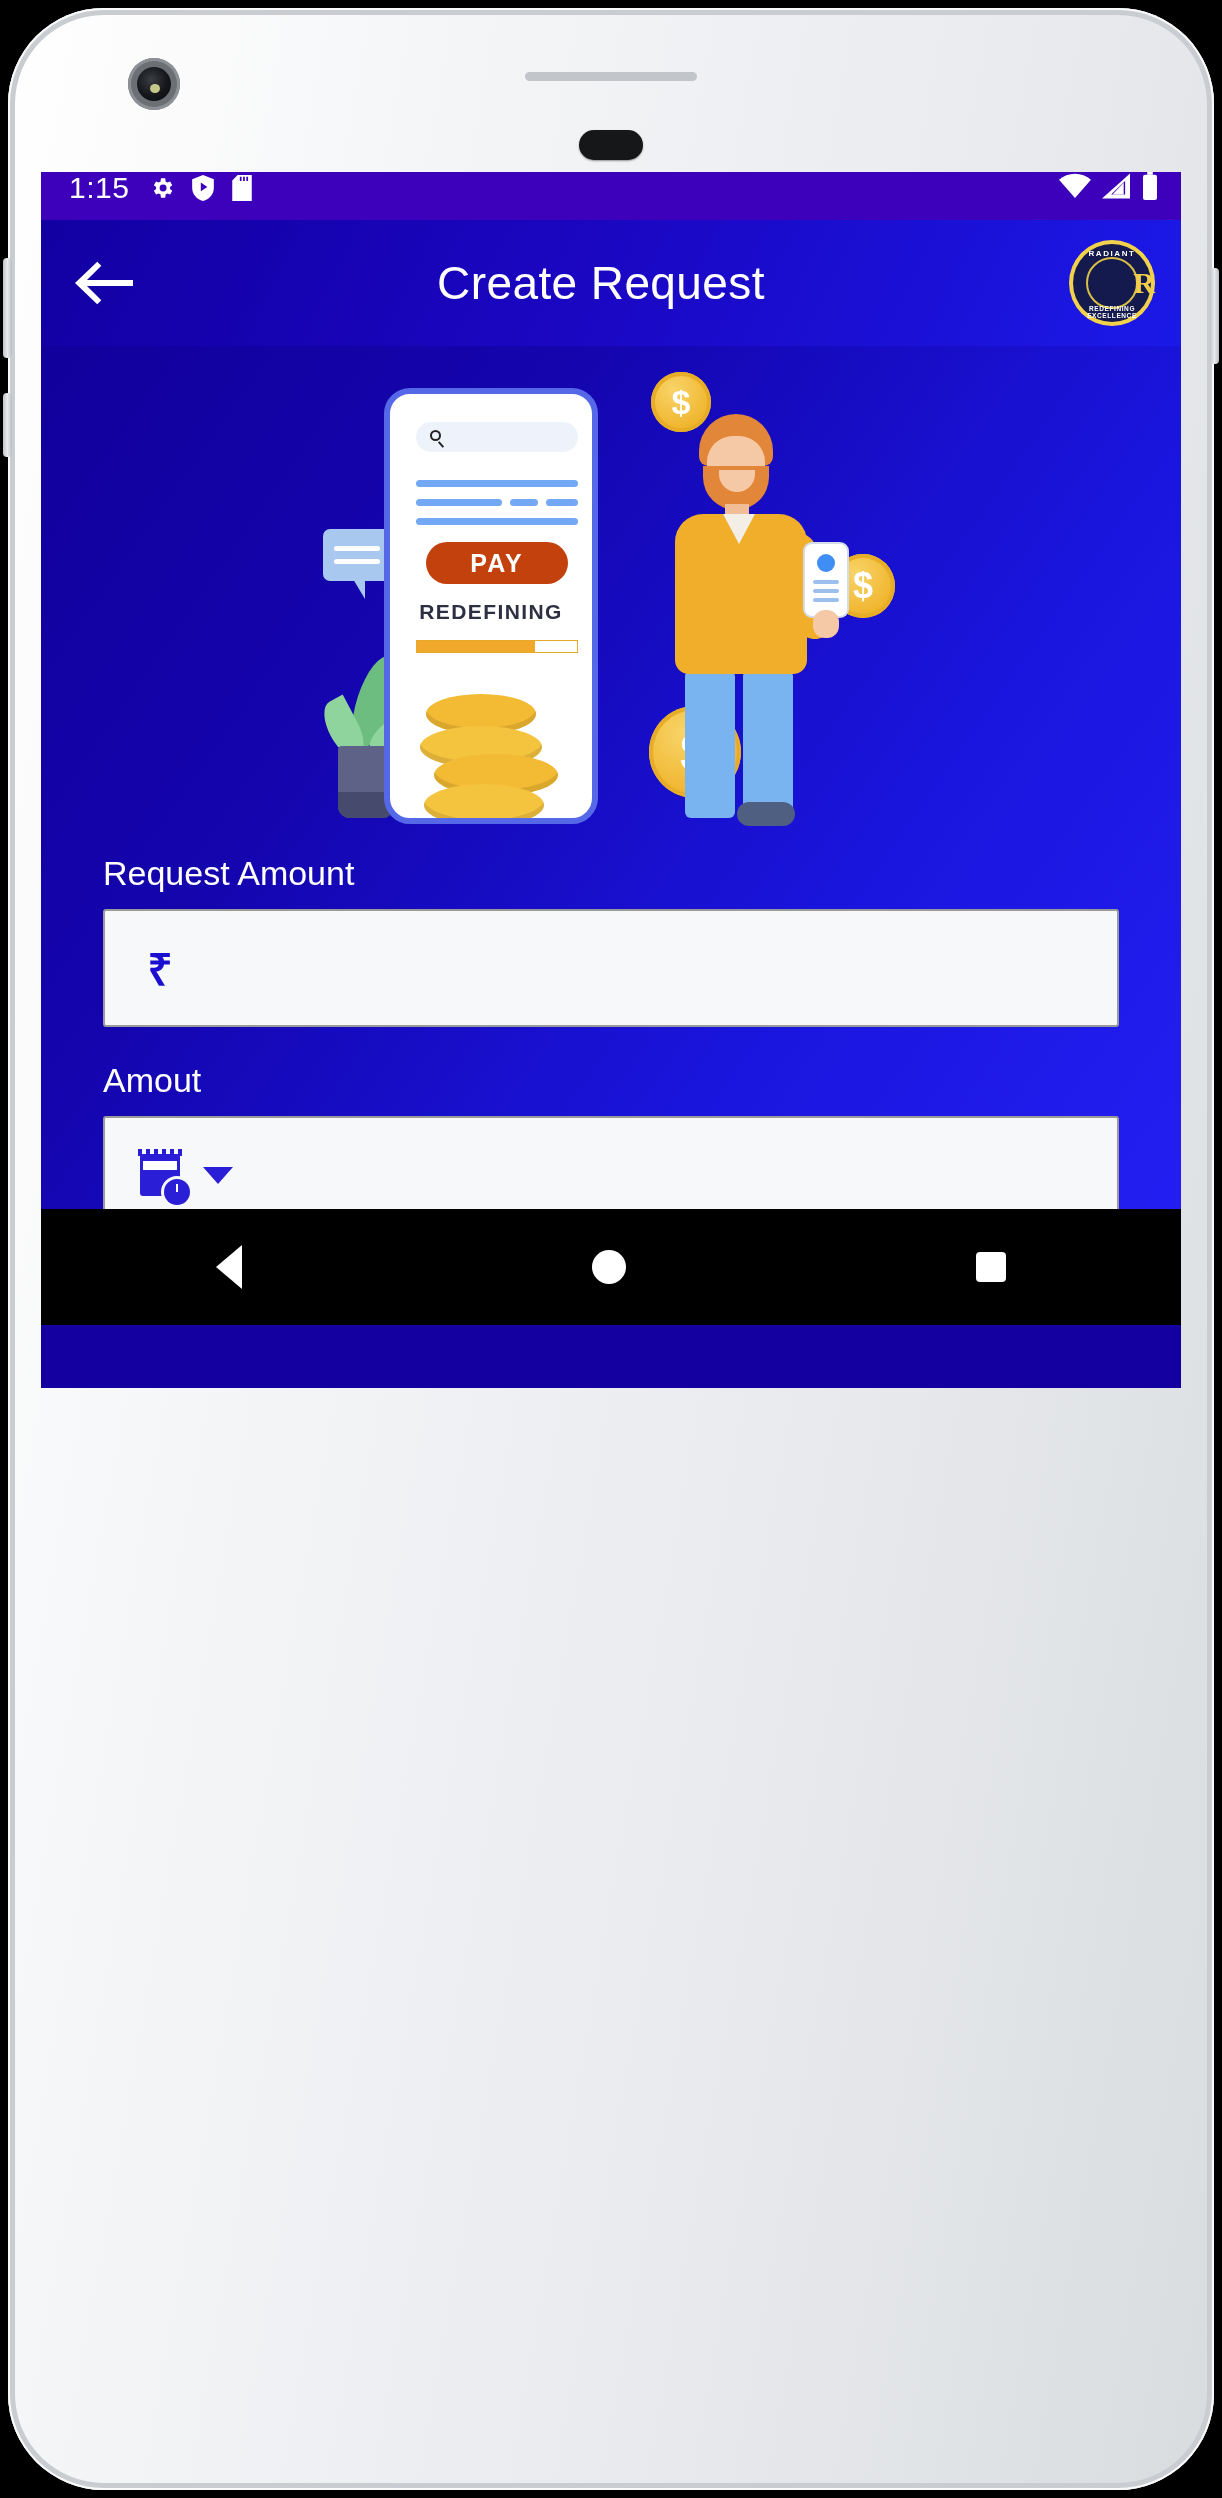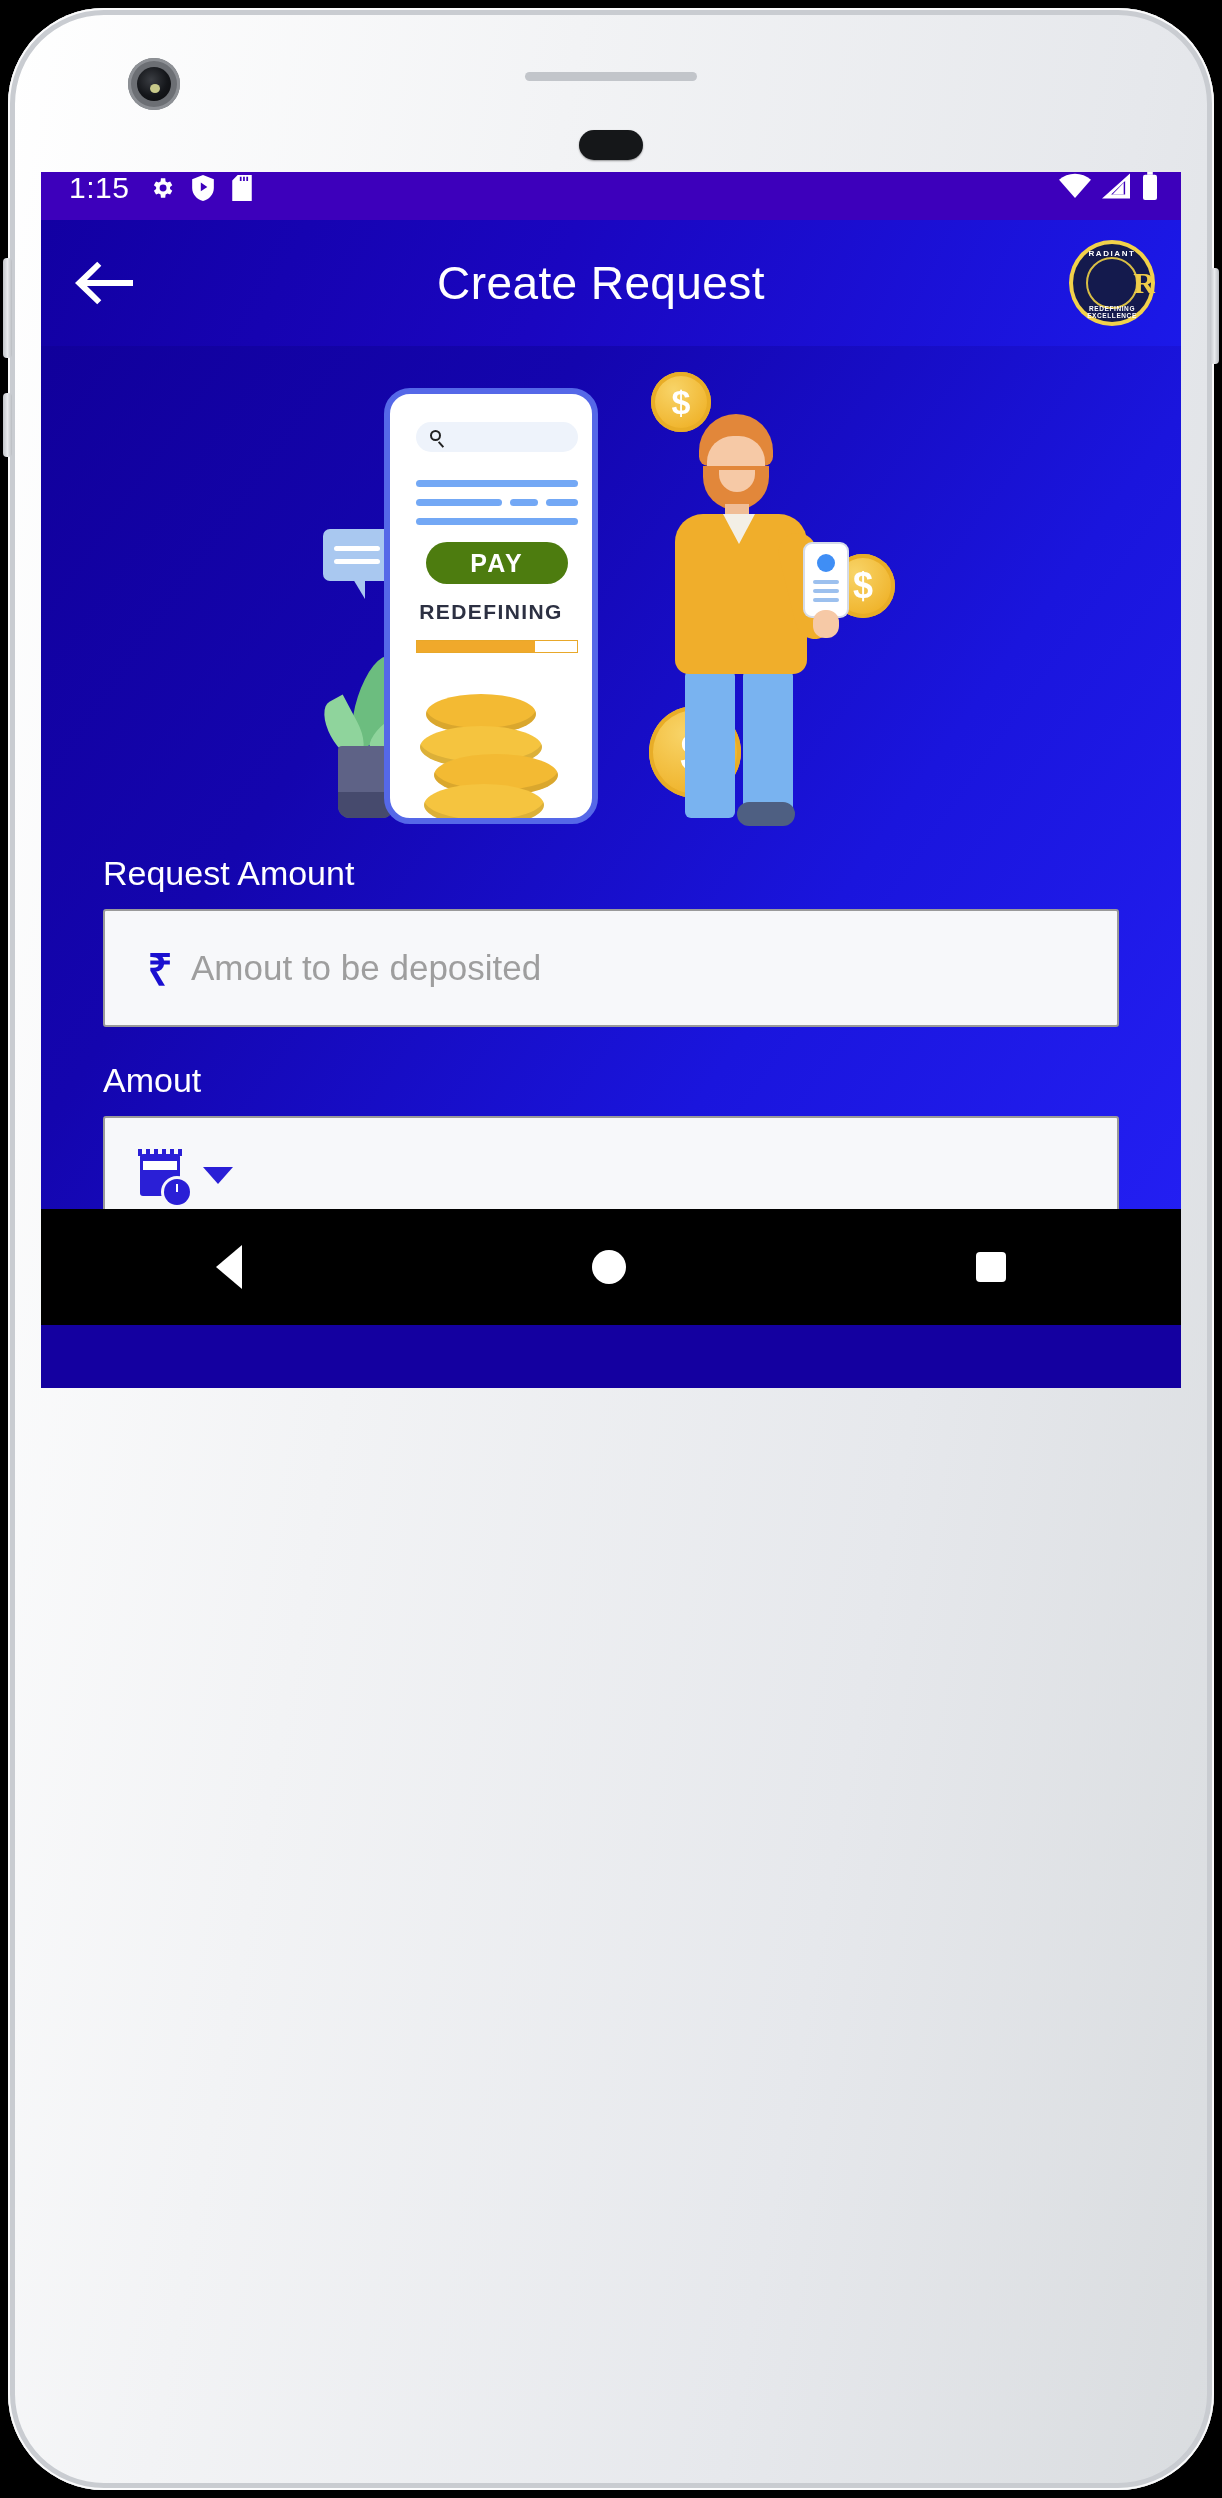--- a/index.html
+++ b/index.html
@@ -194,21 +194,21 @@
   .illus-line { position: absolute; height: 7px; border-radius: 4px; background: #73a8f5; }
   #illus-line-1 { left: 26px; top: 86px; width: 162px; }
   #illus-line-2a { left: 26px; top: 105px; width: 86px; }
   #illus-line-2b { left: 120px; top: 105px; width: 28px; }
   #illus-line-2c { left: 156px; top: 105px; width: 32px; }
   #illus-line-3 { left: 26px; top: 124px; width: 162px; }
   #illus-pay-button {
     position: absolute; left: 36px; top: 148px;
     width: 142px; height: 42px;
     border-radius: 21px;
-    background: #4d7c0f;
+    background: #c2410c;
     color: #ffffff;
     font-size: 25px;
     font-weight: bold;
     letter-spacing: 2px;
     display: flex; align-items: center; justify-content: center;
   }
   #illus-transition-label {
     position: absolute; left: 0; right: 0; top: 206px;
     text-align: center;
     color: #2c3042;
@@ -602,21 +602,20 @@
         </div>
       </div>
 
       <div id="form-area">
 
         <div class="field-label">Request Amount</div>
         <div class="text-field">
           <div class="field-icon">
             <span id="rupee-symbol">₹</span>
           </div>
-          <div class="field-placeholder">Amout to be deposited</div>
         </div>
 
         <div class="field-label">Amout</div>
         <div class="text-field">
           <div class="field-icon">
             <div id="calendar-icon-shape">
               <div id="calendar-clock-badge"></div>
             </div>
           </div>
           <div id="dropdown-chevron"></div>

